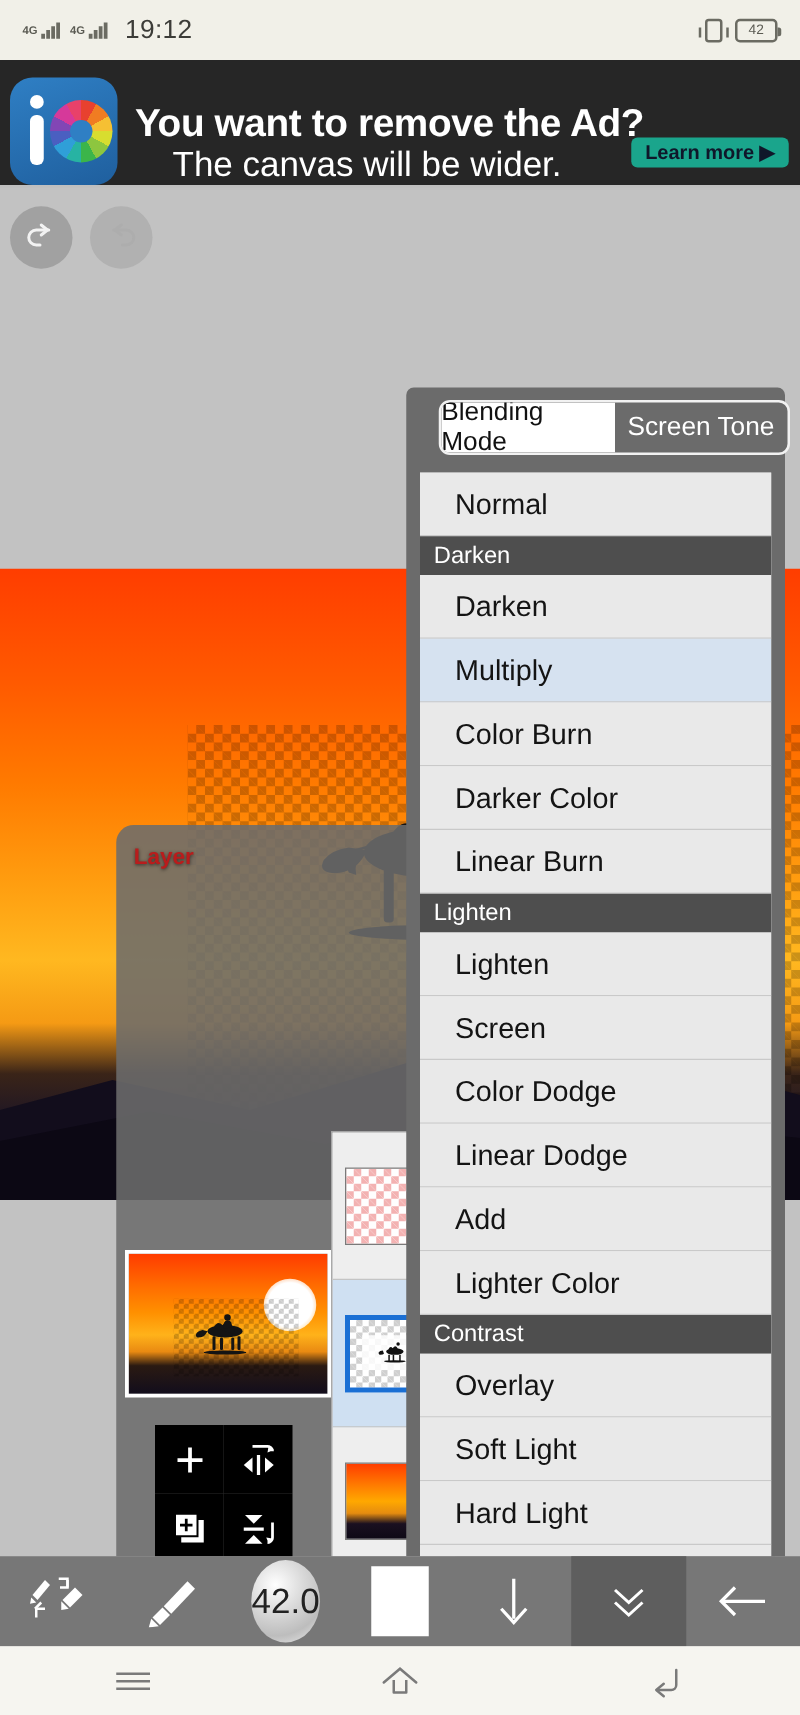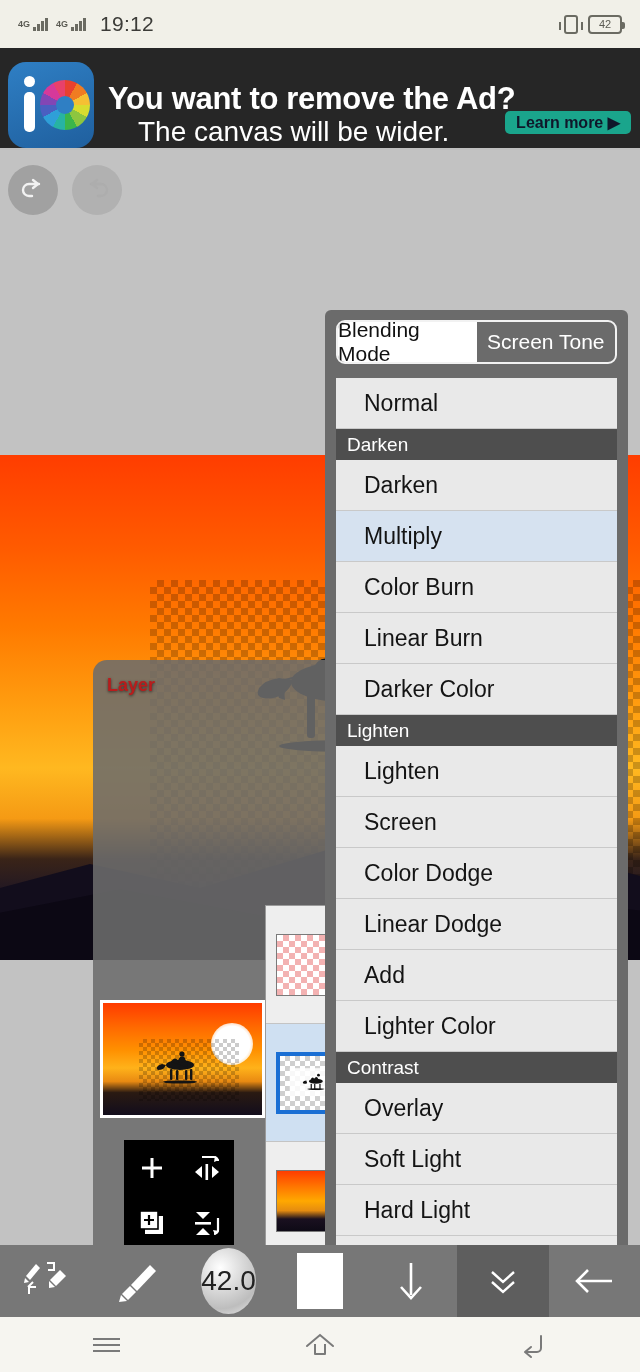--- a/index.html
+++ b/index.html
@@ -123,21 +123,21 @@
     background-size:10px 10px;background-position:0 0,5px 5px;background-color:#fff;}
   .sunsetthumb{background:linear-gradient(180deg,#ff3d00 0%,#ff7a00 28%,#ffa800 50%,#e58c10 66%,#1a1020 80%,#0e0a16 100%);}
   .sunsetthumb .sd{position:absolute;right:6px;top:8px;width:20px;height:20px;border-radius:50%;background:#fff;opacity:.85;}
   #layerlist-scrollbar{position:absolute;right:0;top:0;width:7px;height:230px;background:#8a8a8a;border-radius:4px;}
 
   
   #blendpopup{
     position:absolute;left:325px;top:160px;width:303px;height:958px;
     background:#6b6b6b;border-radius:6px;overflow:visible;
   }
-  #bp-tabs{position:absolute;left:11px;top:10px;width:281px;height:44px;
+  #bp-tabs{position:absolute;left:26px;top:10px;width:281px;height:44px;
     border:2px solid #f2f2f2;border-radius:9px;display:flex;overflow:hidden;background:#6b6b6b;}
   .bp-tab{flex:1;display:flex;align-items:center;justify-content:center;font-size:21px;color:#fff;}
   .bp-tab.active{background:#fff;color:#111;}
   #bp-list{position:absolute;left:11px;top:68px;width:281px;height:880px;overflow:hidden;background:#e9e9e9;}
   .bp-item{height:51px;display:flex;align-items:center;padding-left:28px;font-size:23px;color:#141414;
     background:#e9e9e9;border-bottom:1px solid #c9c9c9;}
   .bp-item.sel{background:#d6e2f0;}
   .bp-head{height:31px;display:flex;align-items:center;padding-left:11px;font-size:19px;color:#fff;background:#4e4e4e;border:none;}
 
   
@@ -333,22 +333,22 @@
     <div id="bp-tabs">
       <div class="bp-tab active">Blending Mode</div>
       <div class="bp-tab">Screen Tone</div>
     </div>
     <div id="bp-list">
       <div class="bp-item">Normal</div>
       <div class="bp-head">Darken</div>
       <div class="bp-item">Darken</div>
       <div class="bp-item sel">Multiply</div>
       <div class="bp-item">Color Burn</div>
+      <div class="bp-item">Darker Color</div>
       <div class="bp-item">Linear Burn</div>
-      <div class="bp-item">Darker Color</div>
       <div class="bp-head">Lighten</div>
       <div class="bp-item">Lighten</div>
       <div class="bp-item">Screen</div>
       <div class="bp-item">Color Dodge</div>
       <div class="bp-item">Linear Dodge</div>
       <div class="bp-item">Add</div>
       <div class="bp-item">Lighter Color</div>
       <div class="bp-head">Contrast</div>
       <div class="bp-item">Overlay</div>
       <div class="bp-item">Soft Light</div>

